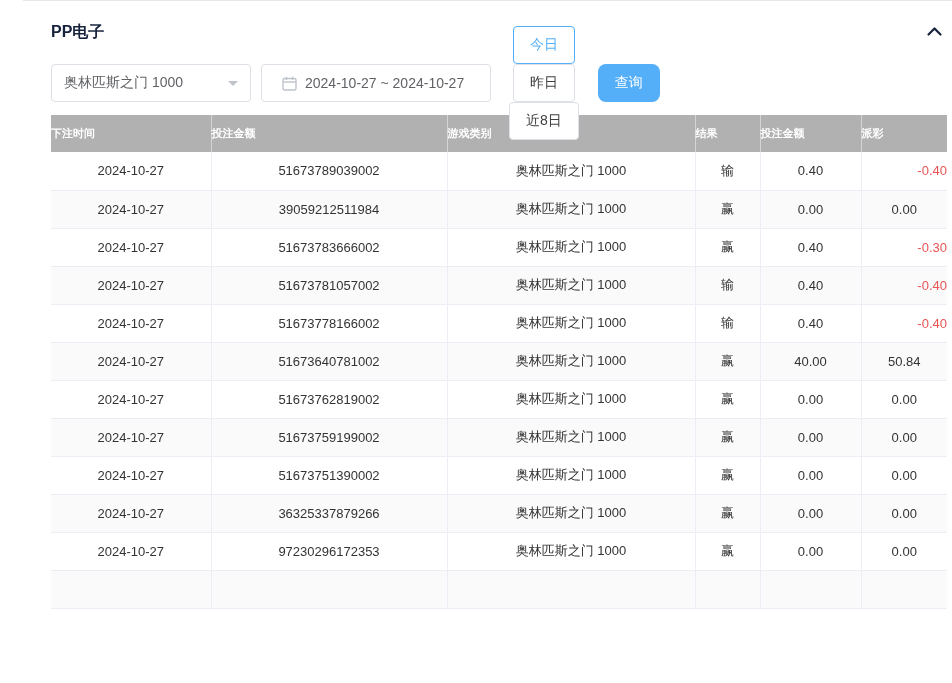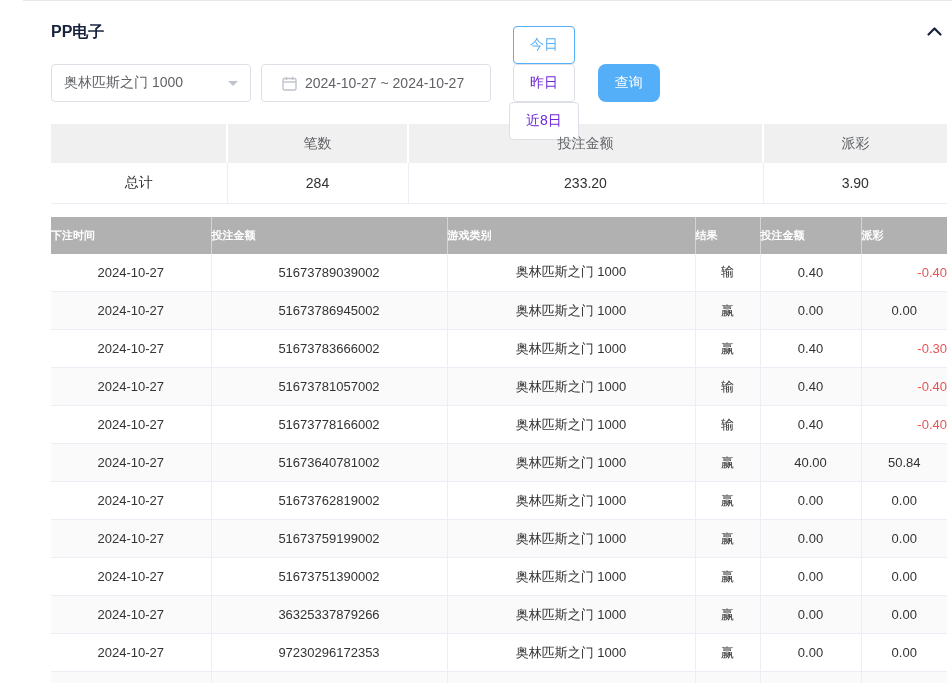--- a/index.html
+++ b/index.html
@@ -81,21 +81,21 @@
     white-space: nowrap;
   }
   .quick-group { display: flex; align-items: center; margin-left: 18px; flex-direction: column; }
   .quick-btn {
     min-width: 60px;
     height: 38px;
     padding: 0 16px;
     border: 1px solid #dcdfe6;
     border-radius: 4px;
     background: #fff;
-    color: #6d28d9;
+    color: #404040;
     font-size: 14px;
     margin-right: 18px;
     cursor: pointer;
     font-family: inherit;
     white-space: nowrap;
   }
   .quick-btn.active {
     border-color: var(--blue, #54aef8);
     color: var(--blue, #54aef8);
   }
@@ -193,44 +193,20 @@
       <span>2024-10-27 ~ 2024-10-27</span>
     </div>
     <div class="quick-group">
         <button class="quick-btn active">今日</button>
         <button class="quick-btn">昨日</button>
         <button class="quick-btn">近8日</button>
       </div>
     <button class="query-btn">查询</button>
   </div>
 
-  <table class="summary-table">
-    <colgroup>
-        <col style="width:176px">
-        <col style="width:181px">
-        <col style="width:355px">
-        <col style="width:184px">
-      </colgroup>
-    <thead>
-      <tr>
-        <th></th>
-        <th>笔数</th>
-        <th>投注金额</th>
-        <th>派彩</th>
-      </tr>
-    </thead>
-    <tbody>
-      <tr>
-        <td>总计</td>
-        <td>284</td>
-        <td>233.20</td>
-        <td>3.90</td>
-      </tr>
-    </tbody>
-  </table>
 
   <table class="bets-table">
     <colgroup>
         <col style="width:160px">
         <col style="width:236px">
         <col style="width:248px">
         <col style="width:65px">
         <col style="width:101px">
         <col style="width:86px">
       </colgroup>
@@ -248,21 +224,21 @@
         <tr>
           <td>2024-10-27</td>
           <td>51673789039002</td>
           <td>奥林匹斯之门 1000</td>
           <td>输</td>
           <td>0.40</td>
           <td class="neg">-0.40</td>
         </tr>
         <tr>
           <td>2024-10-27</td>
-          <td>51673786945002</td>
+          <td>39059212511984</td>
           <td>奥林匹斯之门 1000</td>
           <td>赢</td>
           <td>0.00</td>
           <td>0.00</td>
         </tr>
         <tr>
           <td>2024-10-27</td>
           <td>51673783666002</td>
           <td>奥林匹斯之门 1000</td>
           <td>赢</td>

